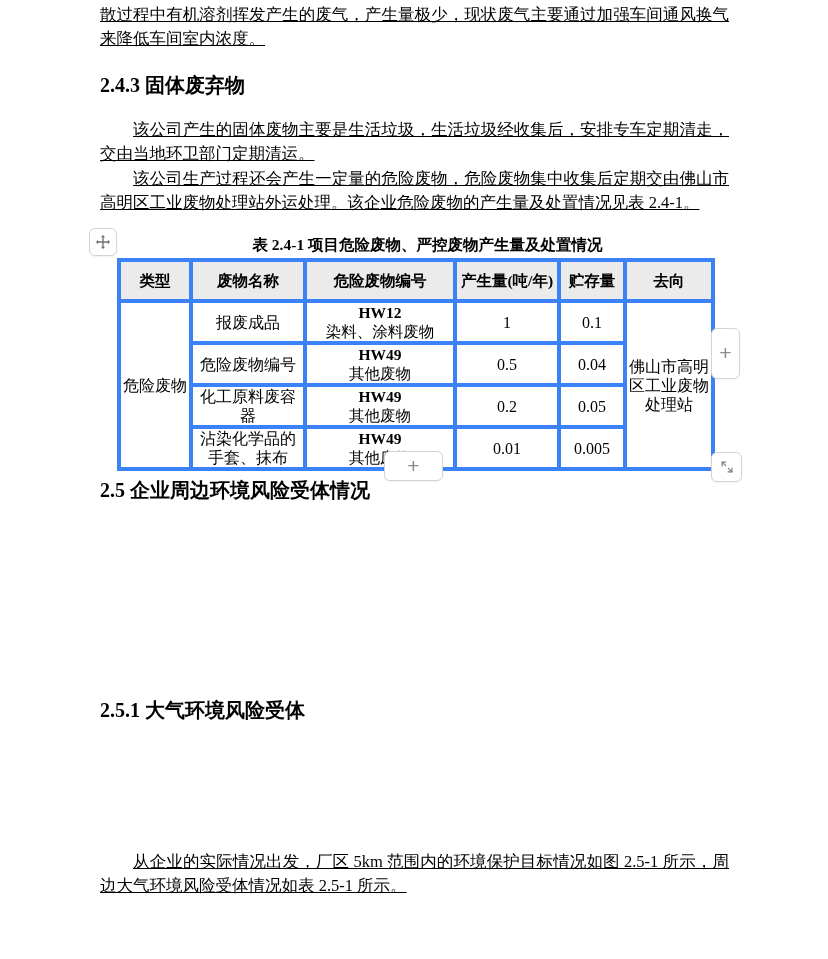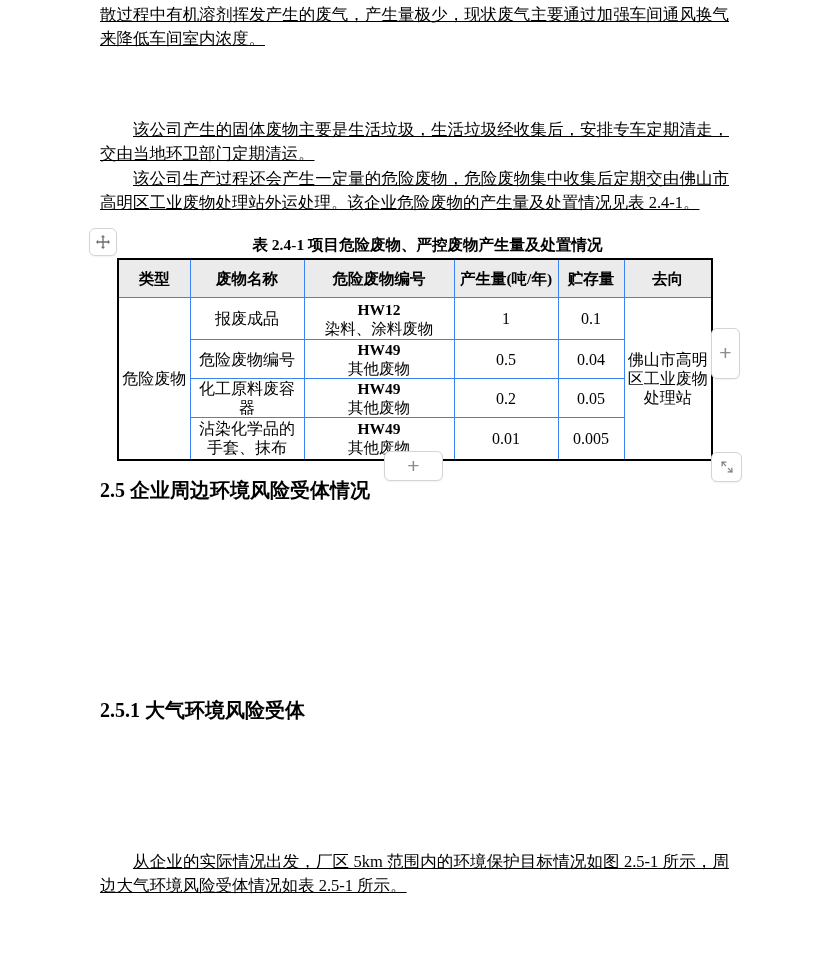--- a/index.html
+++ b/index.html
@@ -29,21 +29,21 @@
   .table-caption{
     position:absolute;left:13px;width:629px;
     font-size:15.5px;font-weight:bold;text-align:center;line-height:18px;
   }
   table.waste{
     position:absolute;left:17px;top:258px;
     border-collapse:collapse;table-layout:fixed;width:594px;
     border:2px solid #000;
   }
   table.waste th, table.waste td{
-    border:1px solid #3b82f6;
+    border:4px solid #3b82f6;
     text-align:center;vertical-align:middle;
     padding:0 2px;
     font-size:16px;line-height:19px;
     overflow:hidden;
   }
   table.waste th{
     background:#ebebeb;
     font-weight:bold;
     font-size:15.5px;
     height:37px;
@@ -75,20 +75,21 @@
     transform:translateY(-1px);
   }
 </style>
 </head>
 <body>
 
 <div class="doc">
 
   <p class="cont" style="top:3px">散过程中有机溶剂挥发产生的废气，产生量极少，现状废气主要通过加强车间通风换气来降低车间室内浓度。</p>
 
+  <h2 style="top:72px">2.4.3 固体废弃物</h2>
 
   <p class="indent" style="top:118px">该公司产生的固体废物主要是生活垃圾，生活垃圾经收集后，安排专车定期清走，交由当地环卫部门定期清运。</p>
 
   <p class="indent" style="top:167px">该公司生产过程还会产生一定量的危险废物，危险废物集中收集后定期交由佛山市高明区工业废物处理站外运处理。该企业危险废物的产生量及处置情况见表 2.4-1。</p>
 
   <div class="table-caption" style="top:236px">表 2.4-1 项目危险废物、严控废物产生量及处置情况</div>
 
   <table class="waste">
     <colgroup>
       <col style="width:72px">

